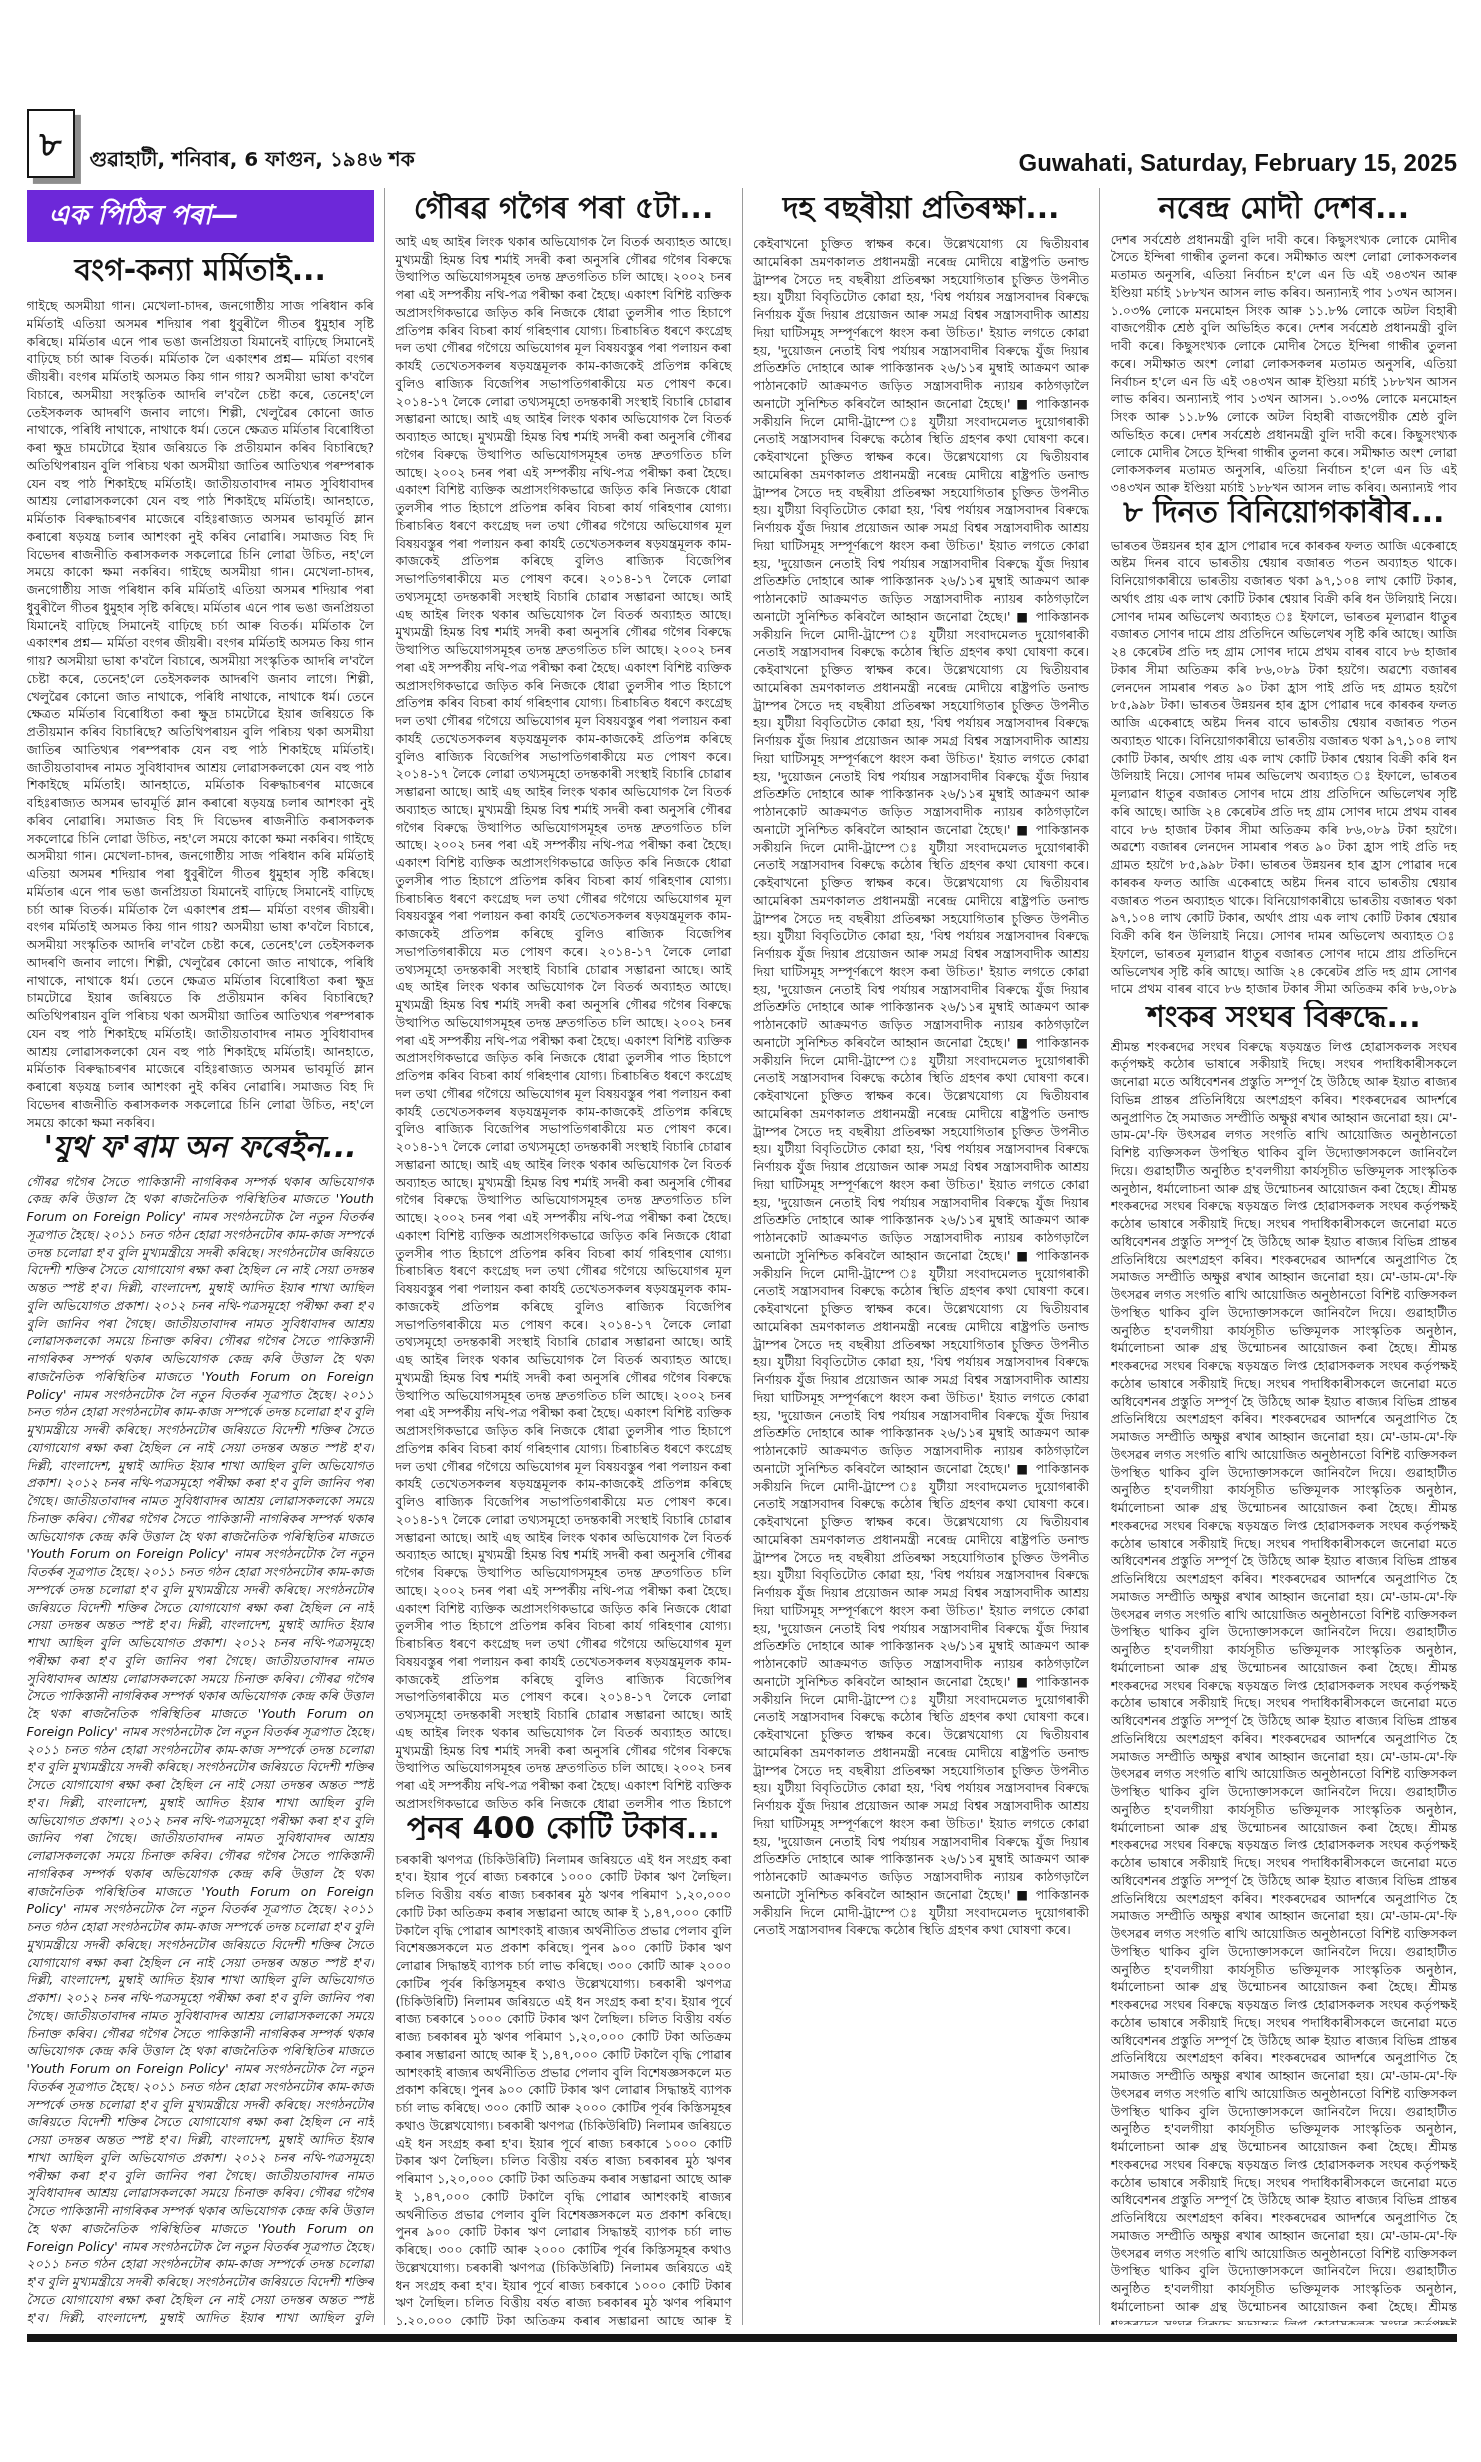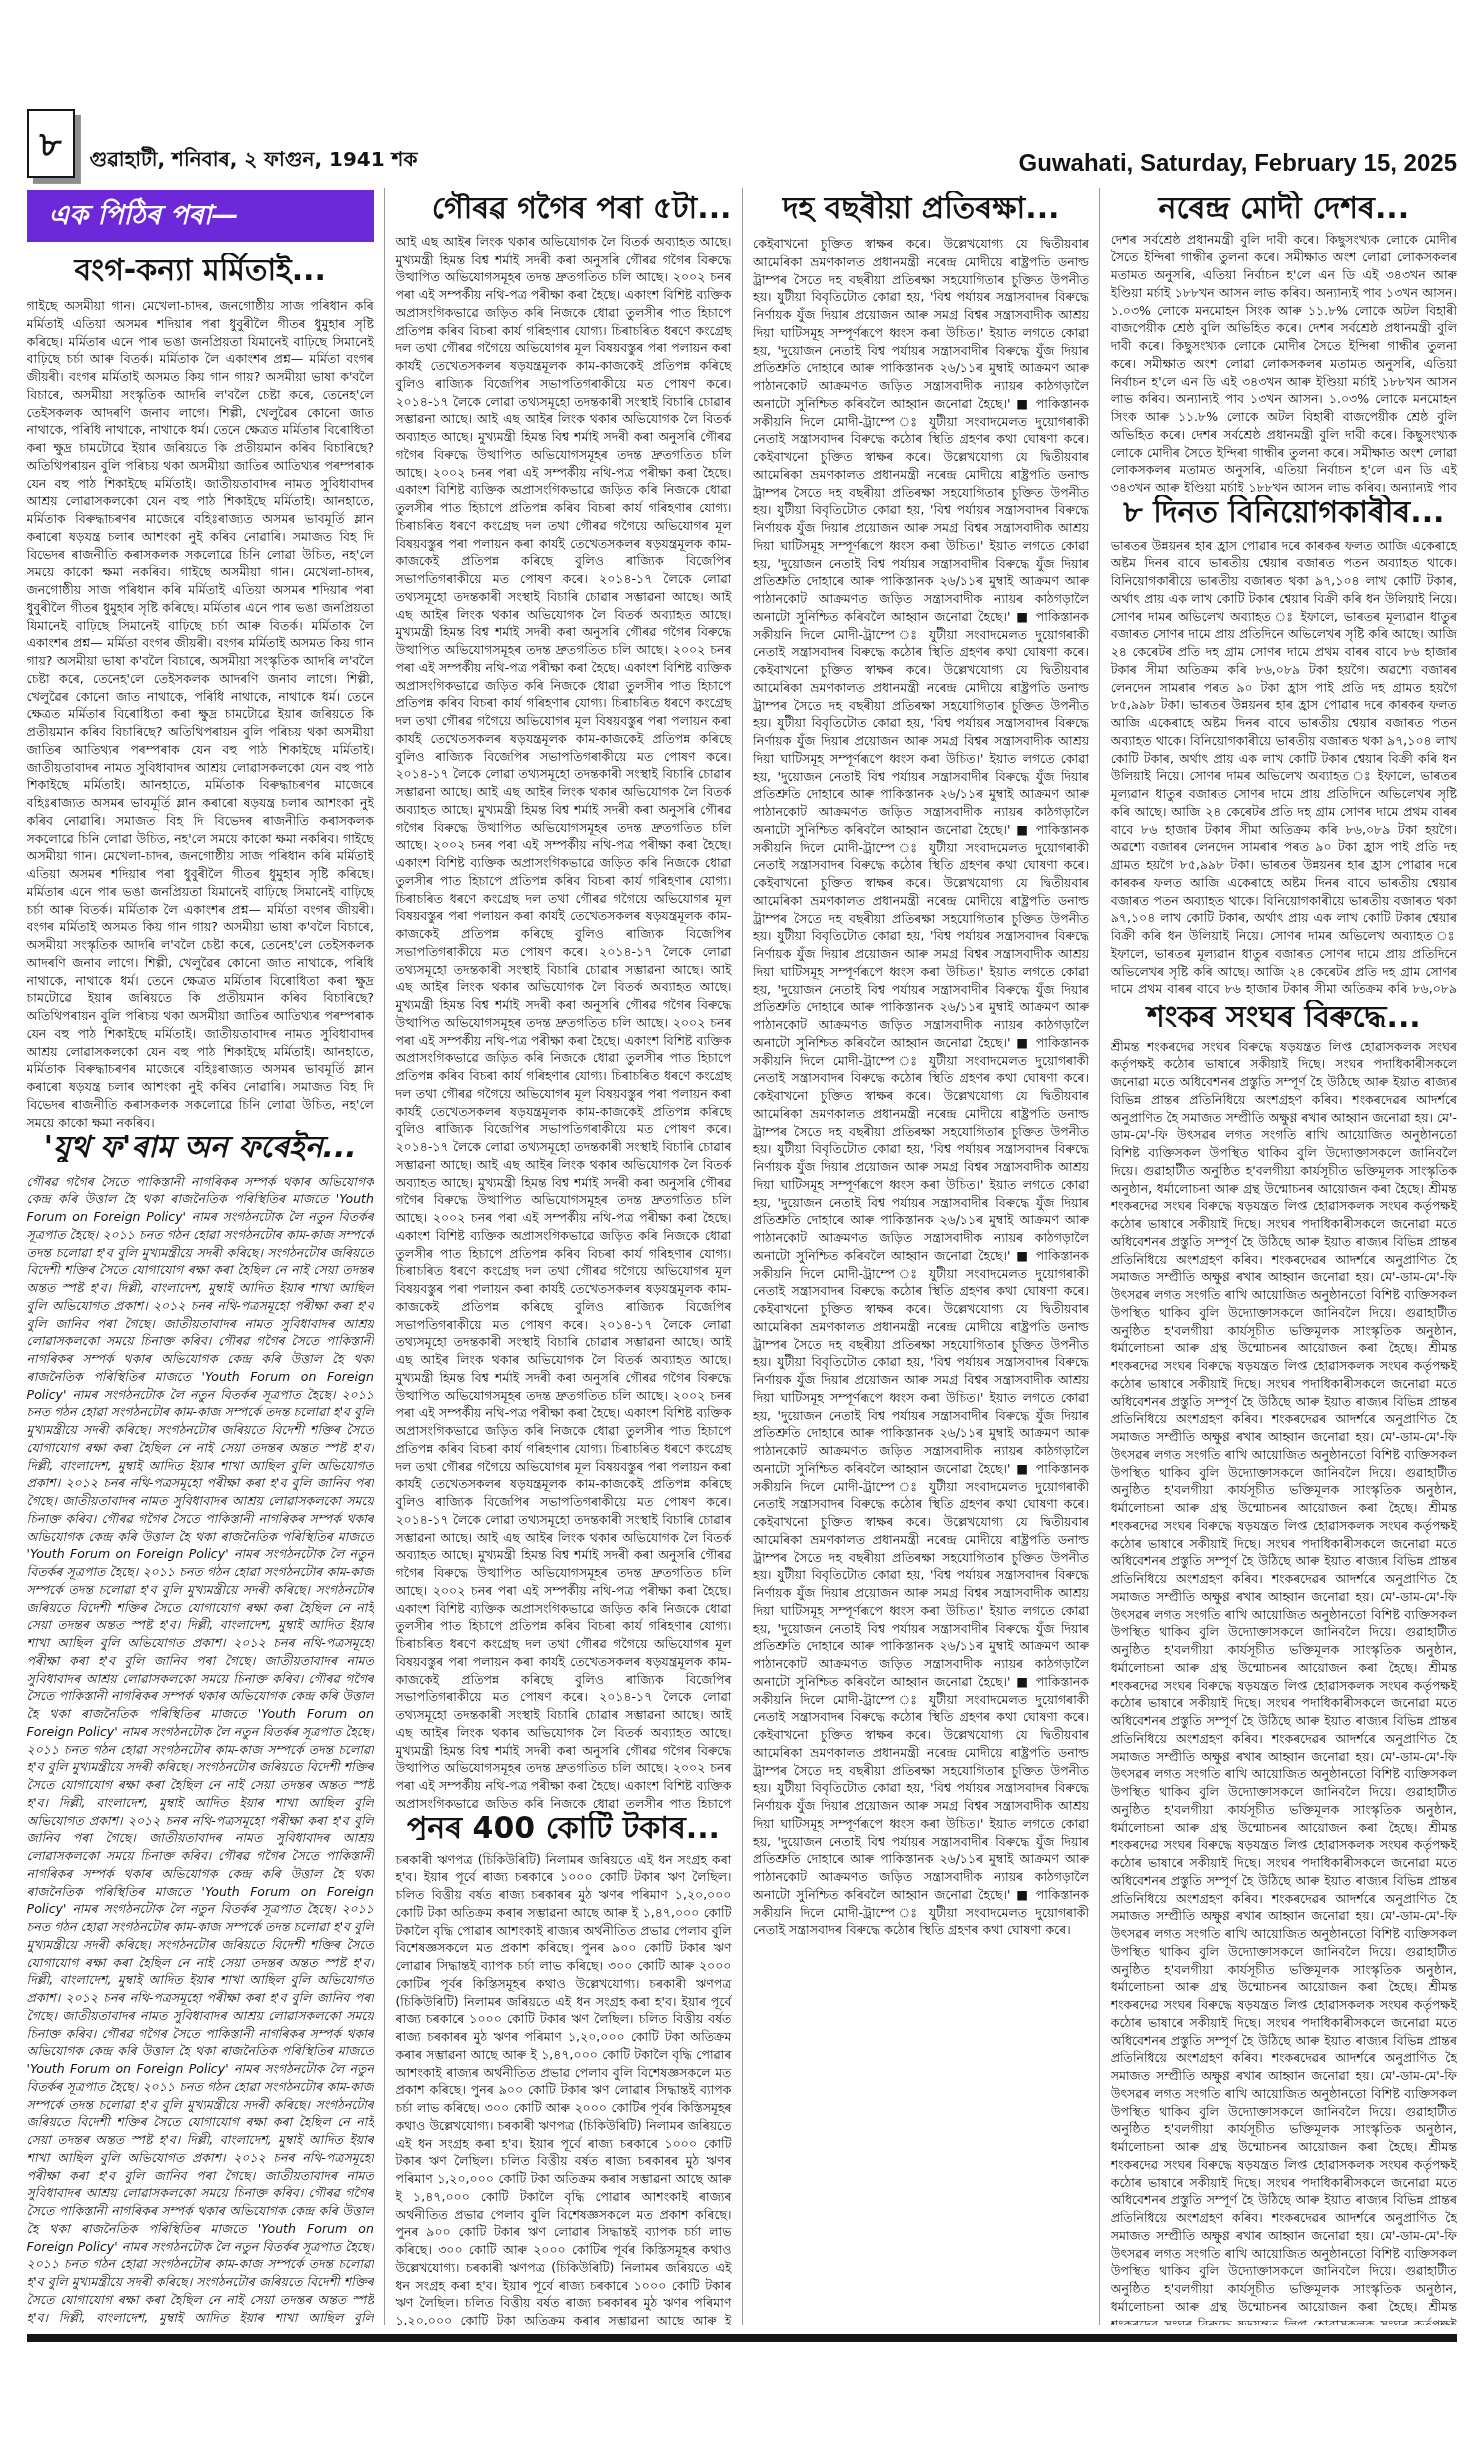--- a/index.html
+++ b/index.html
@@ -25,21 +25,21 @@
   .masthead { font-weight:bold; font-size:24px; white-space:nowrap; flex:0 0 auto; }
   
   .cols { display:grid; grid-template-columns:repeat(4,1fr); margin-top:10.3px; height:2137px; overflow:hidden; }
   .col { overflow:hidden; padding:0 10.3px; min-width:0; }
   .col:first-child { padding-left:0; }
   .col:last-child { padding-right:0; }
   .col + .col { border-left:0.7px solid #9a9a9a; }
   
   .art { display:flex; flex-direction:column; overflow:hidden; }
   .a1 { height:939px; } .a2 { height:1198px;font-style:italic; }
-  .a3 { height:1620px;align-items:flex-end; } .a4 { height:517px; }
+  .a3 { height:1620px; } .a4 { height:517px; }
   .a5 { height:2137px; }
   .a6 { height:304px; } .a7 { height:505px; } .a8 { height:1328px; }
   .kicker {
     background:#6d28d9; color:#ffffff; font-style:italic; font-weight:bold;
     font-size:27px; line-height:1.15; padding:8.9px 8.9px 11.8px 22px; margin:1.5px 0 8.9px;
   }
   .headline {
     font-weight:bold; font-size:30px; line-height:1.12; text-align:center;
     margin:3px 0 10.3px; white-space:nowrap; overflow:hidden;
   }
@@ -54,21 +54,21 @@
 <body>
 
 <div class="page">
 
   <header>
     <div class="hdr-row">
       <div class="hdr-left">
         <div class="pagenum-box">
           <span>৮</span>
         </div>
-        <div class="dateline-as">গুৱাহাটী, শনিবাৰ, ২ ফাগুন, 1941 শক</div>
+        <div class="dateline-as">গুৱাহাটী, শনিবাৰ, 6 ফাগুন, ১৯৪৬ শক</div>
       </div>
       <div class="dateline-en">Guwahati, Saturday, February 15, 2025</div>
     </div>
   </header>
 
   <main class="cols">
 
     <section class="col">
       <article class="art a1">
         <div class="kicker">এক পিঠিৰ পৰা—</div>

